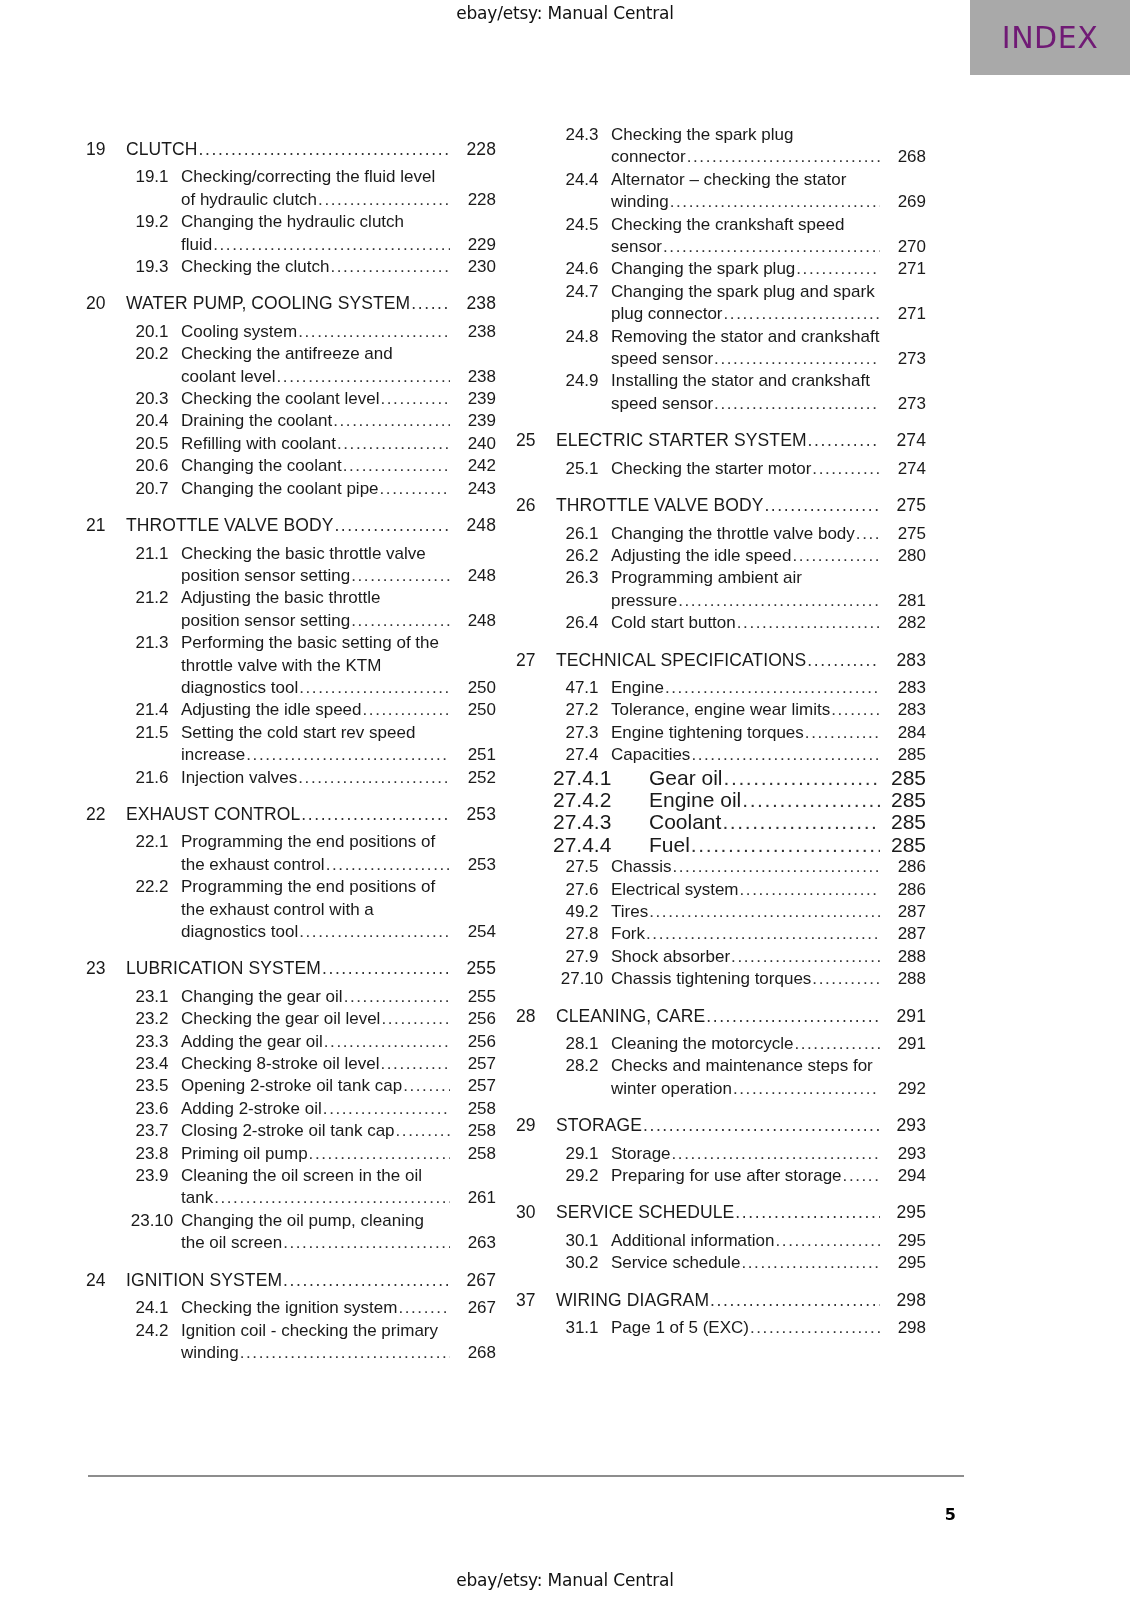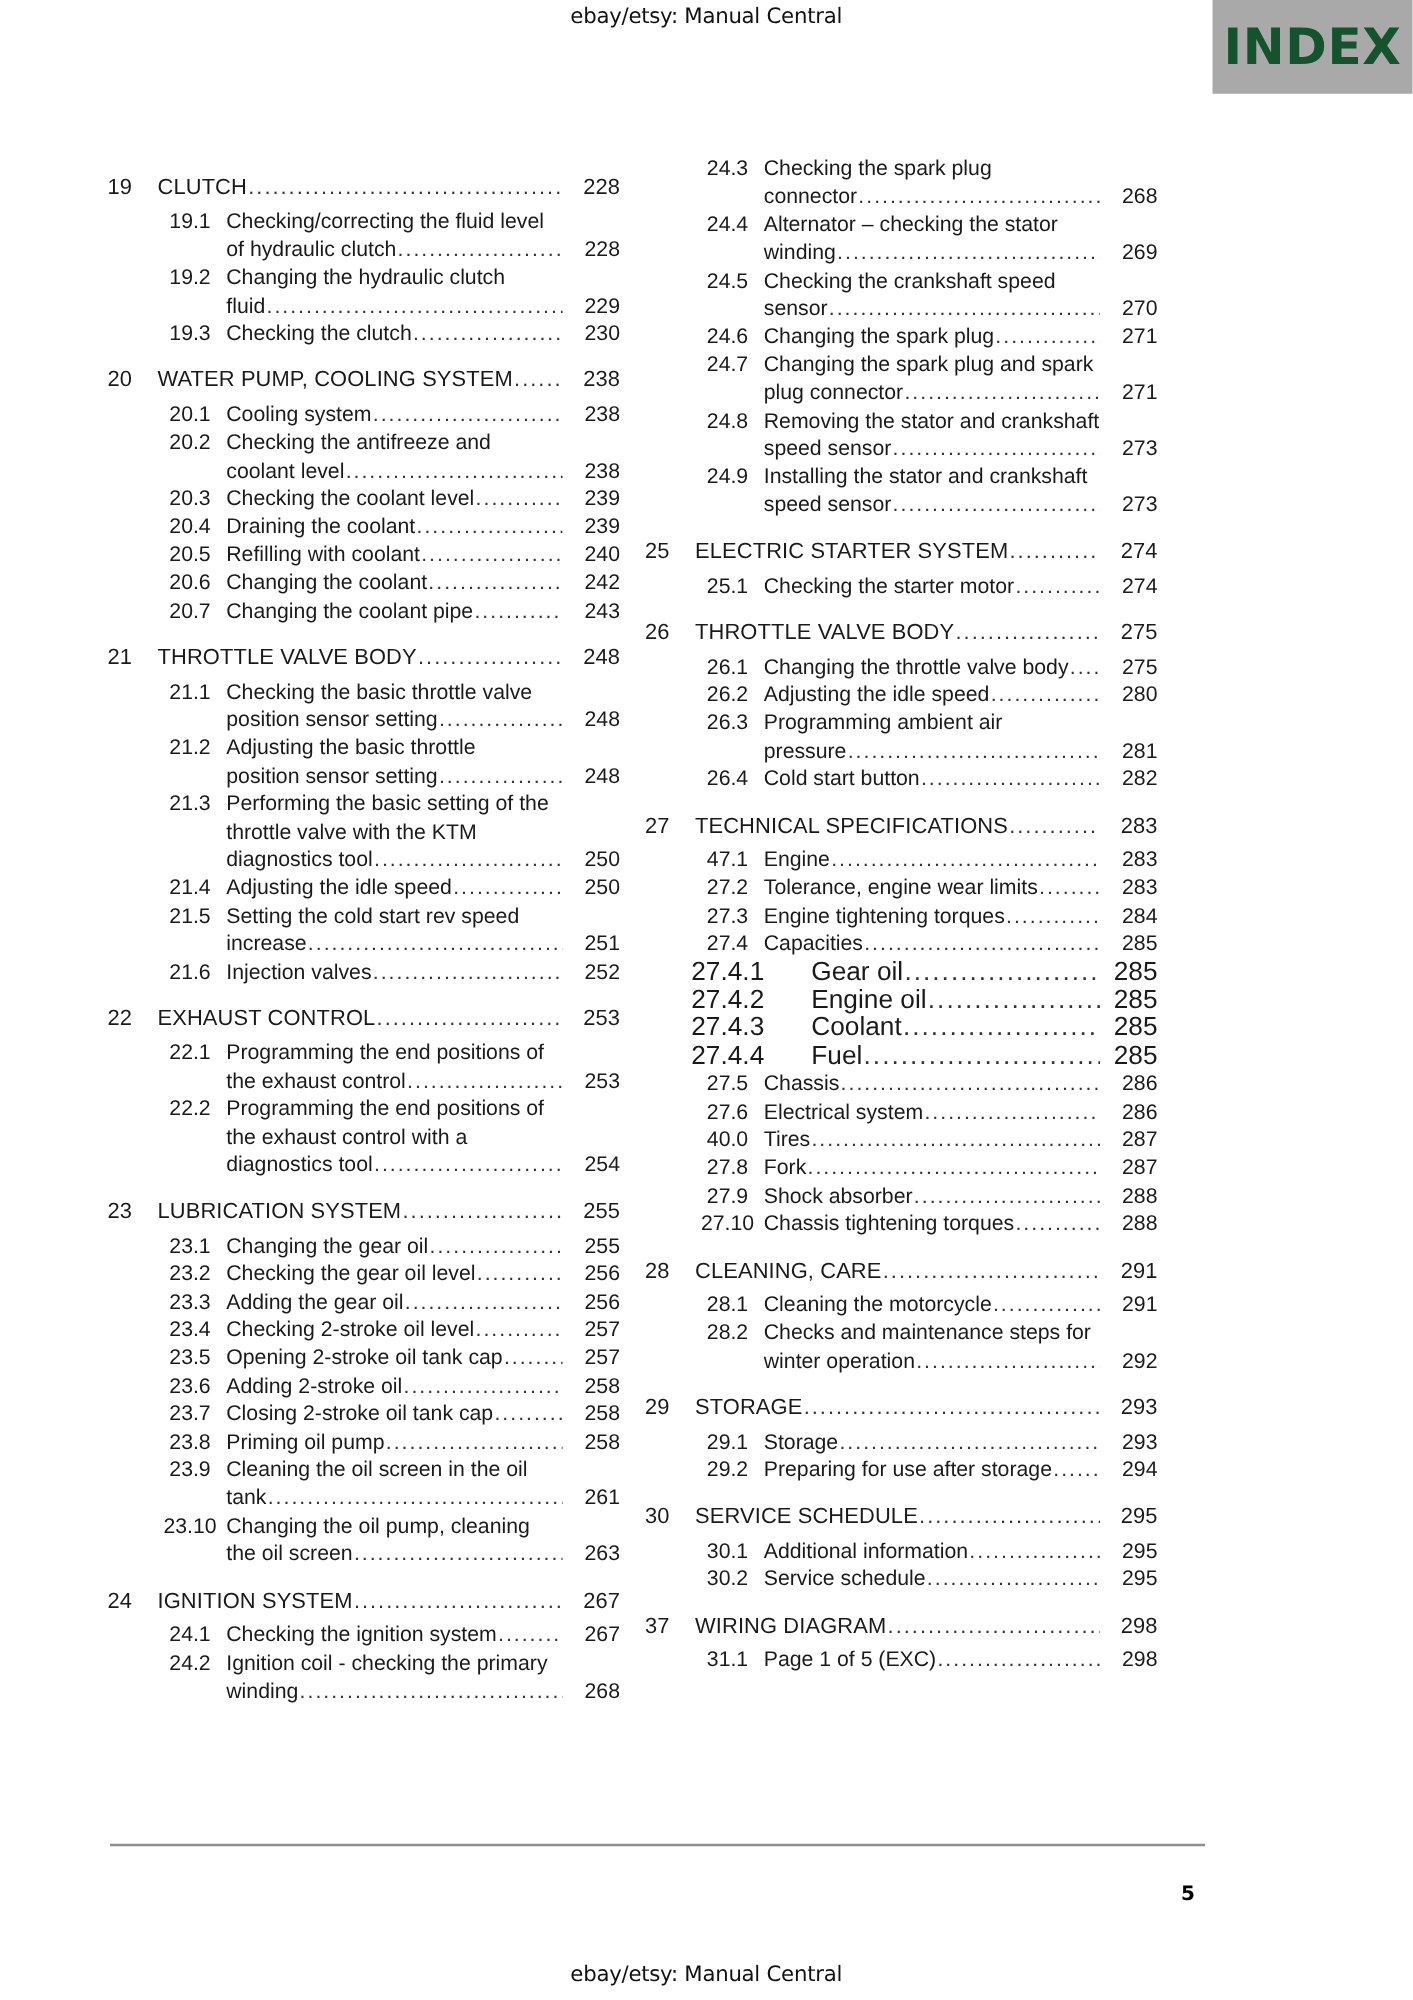--- a/index.html
+++ b/index.html
@@ -34,24 +34,24 @@
     left: 970px;
     width: 160px;
     height: 75px;
     background: #a9a9a9;
     display: flex;
     align-items: center;
     justify-content: center;
   }
   #index-tab-label {
     font-family: "DejaVu Sans", sans-serif;
-    font-weight: bold;
-    font-size: 40px;
+    font-weight: normal;
+    font-size: 30px;
     letter-spacing: 0.5px;
-    color: #14532d;
+    color: #701a75;
   }
 
   
   .column {
     position: absolute;
     top: 124px;
     width: 410px;
   }
   #col-left  { left: 86px; }
   #col-right { left: 516px; }
@@ -470,21 +470,21 @@
           <span class="label">Adding the gear oil</span>
           <span class="dots">............................................................................................................................................................................................................................</span>
           <span class="page">256</span>
         </div>
       </div>
     </div>
     <div class="toc-entry lvl2">
       <span class="num">23.4</span>
       <div class="body">
         <div class="lead-line">
-          <span class="label">Checking 2-stroke oil level</span>
+          <span class="label">Checking 8-stroke oil level</span>
           <span class="dots">............................................................................................................................................................................................................................</span>
           <span class="page">257</span>
         </div>
       </div>
     </div>
     <div class="toc-entry lvl2">
       <span class="num">23.5</span>
       <div class="body">
         <div class="lead-line">
           <span class="label">Opening 2-stroke oil tank cap</span>
@@ -849,21 +849,21 @@
       <span class="num">27.6</span>
       <div class="body">
         <div class="lead-line">
           <span class="label">Electrical system</span>
           <span class="dots">............................................................................................................................................................................................................................</span>
           <span class="page">286</span>
         </div>
       </div>
     </div>
     <div class="toc-entry lvl2">
-      <span class="num">40.0</span>
+      <span class="num">49.2</span>
       <div class="body">
         <div class="lead-line">
           <span class="label">Tires</span>
           <span class="dots">............................................................................................................................................................................................................................</span>
           <span class="page">287</span>
         </div>
       </div>
     </div>
     <div class="toc-entry lvl2">
       <span class="num">27.8</span>

